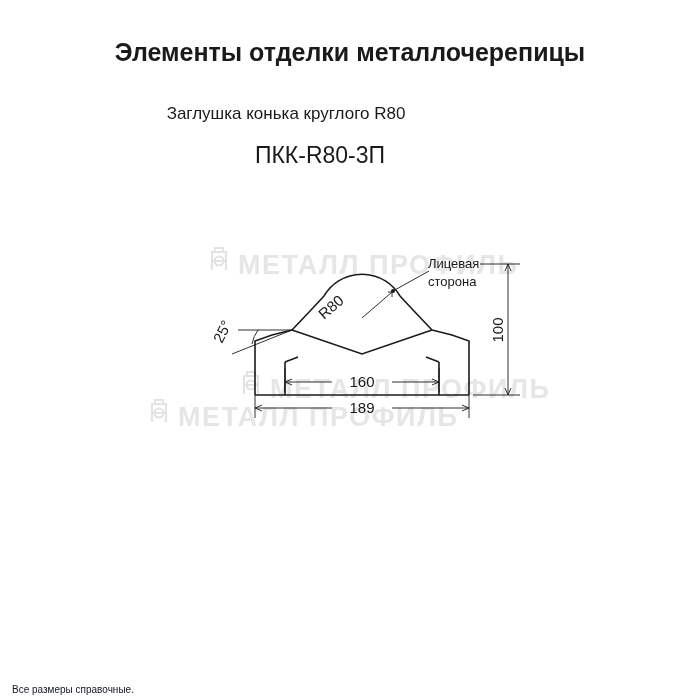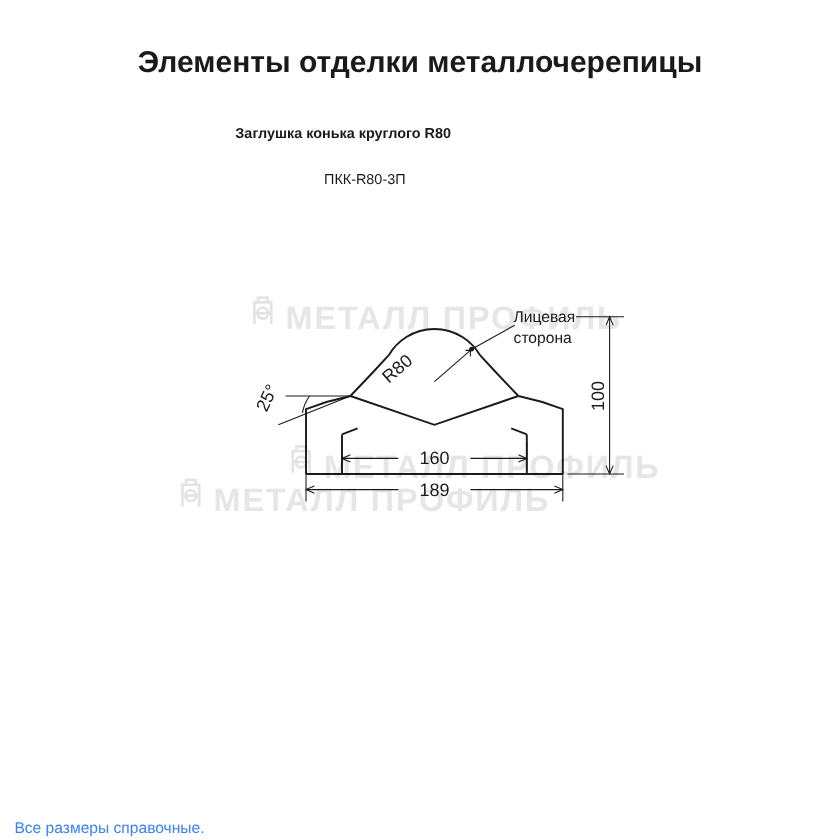--- a/index.html
+++ b/index.html
@@ -30,46 +30,47 @@
     font-size: 25px;
     font-weight: bold;
     letter-spacing: 0px;
   }
   .subtitle {
     position: absolute;
     top: 88px;
     left: 0;
     width: 572px;
     text-align: center;
-    font-size: 12px;
-    font-weight: bold;
+    font-size: 17px;
+    font-weight: normal;
   }
   .code {
     position: absolute;
     top: 126px;
     left: 0;
     width: 608px;
     text-align: center;
-    font-size: 12px;
+    font-size: 23px;
     font-weight: normal;
+    padding-left: 16px;
   }
   .drawing {
     position: absolute;
     top: 180px;
     left: 0;
     width: 700px;
     height: 280px;
   }
   .footer {
     position: absolute;
     left: 12px;
     bottom: 16px;
-    font-size: 13px;
+    font-size: 10px;
     line-height: 20px;
-    color: #3b82f6;
+    color: #0f172a;
   }
   .footer div {
     white-space: nowrap;
   }
   svg { display: block; }
   .wm {
     fill: none;
     stroke: #e3e3e3;
     stroke-width: 2.2;
   }

